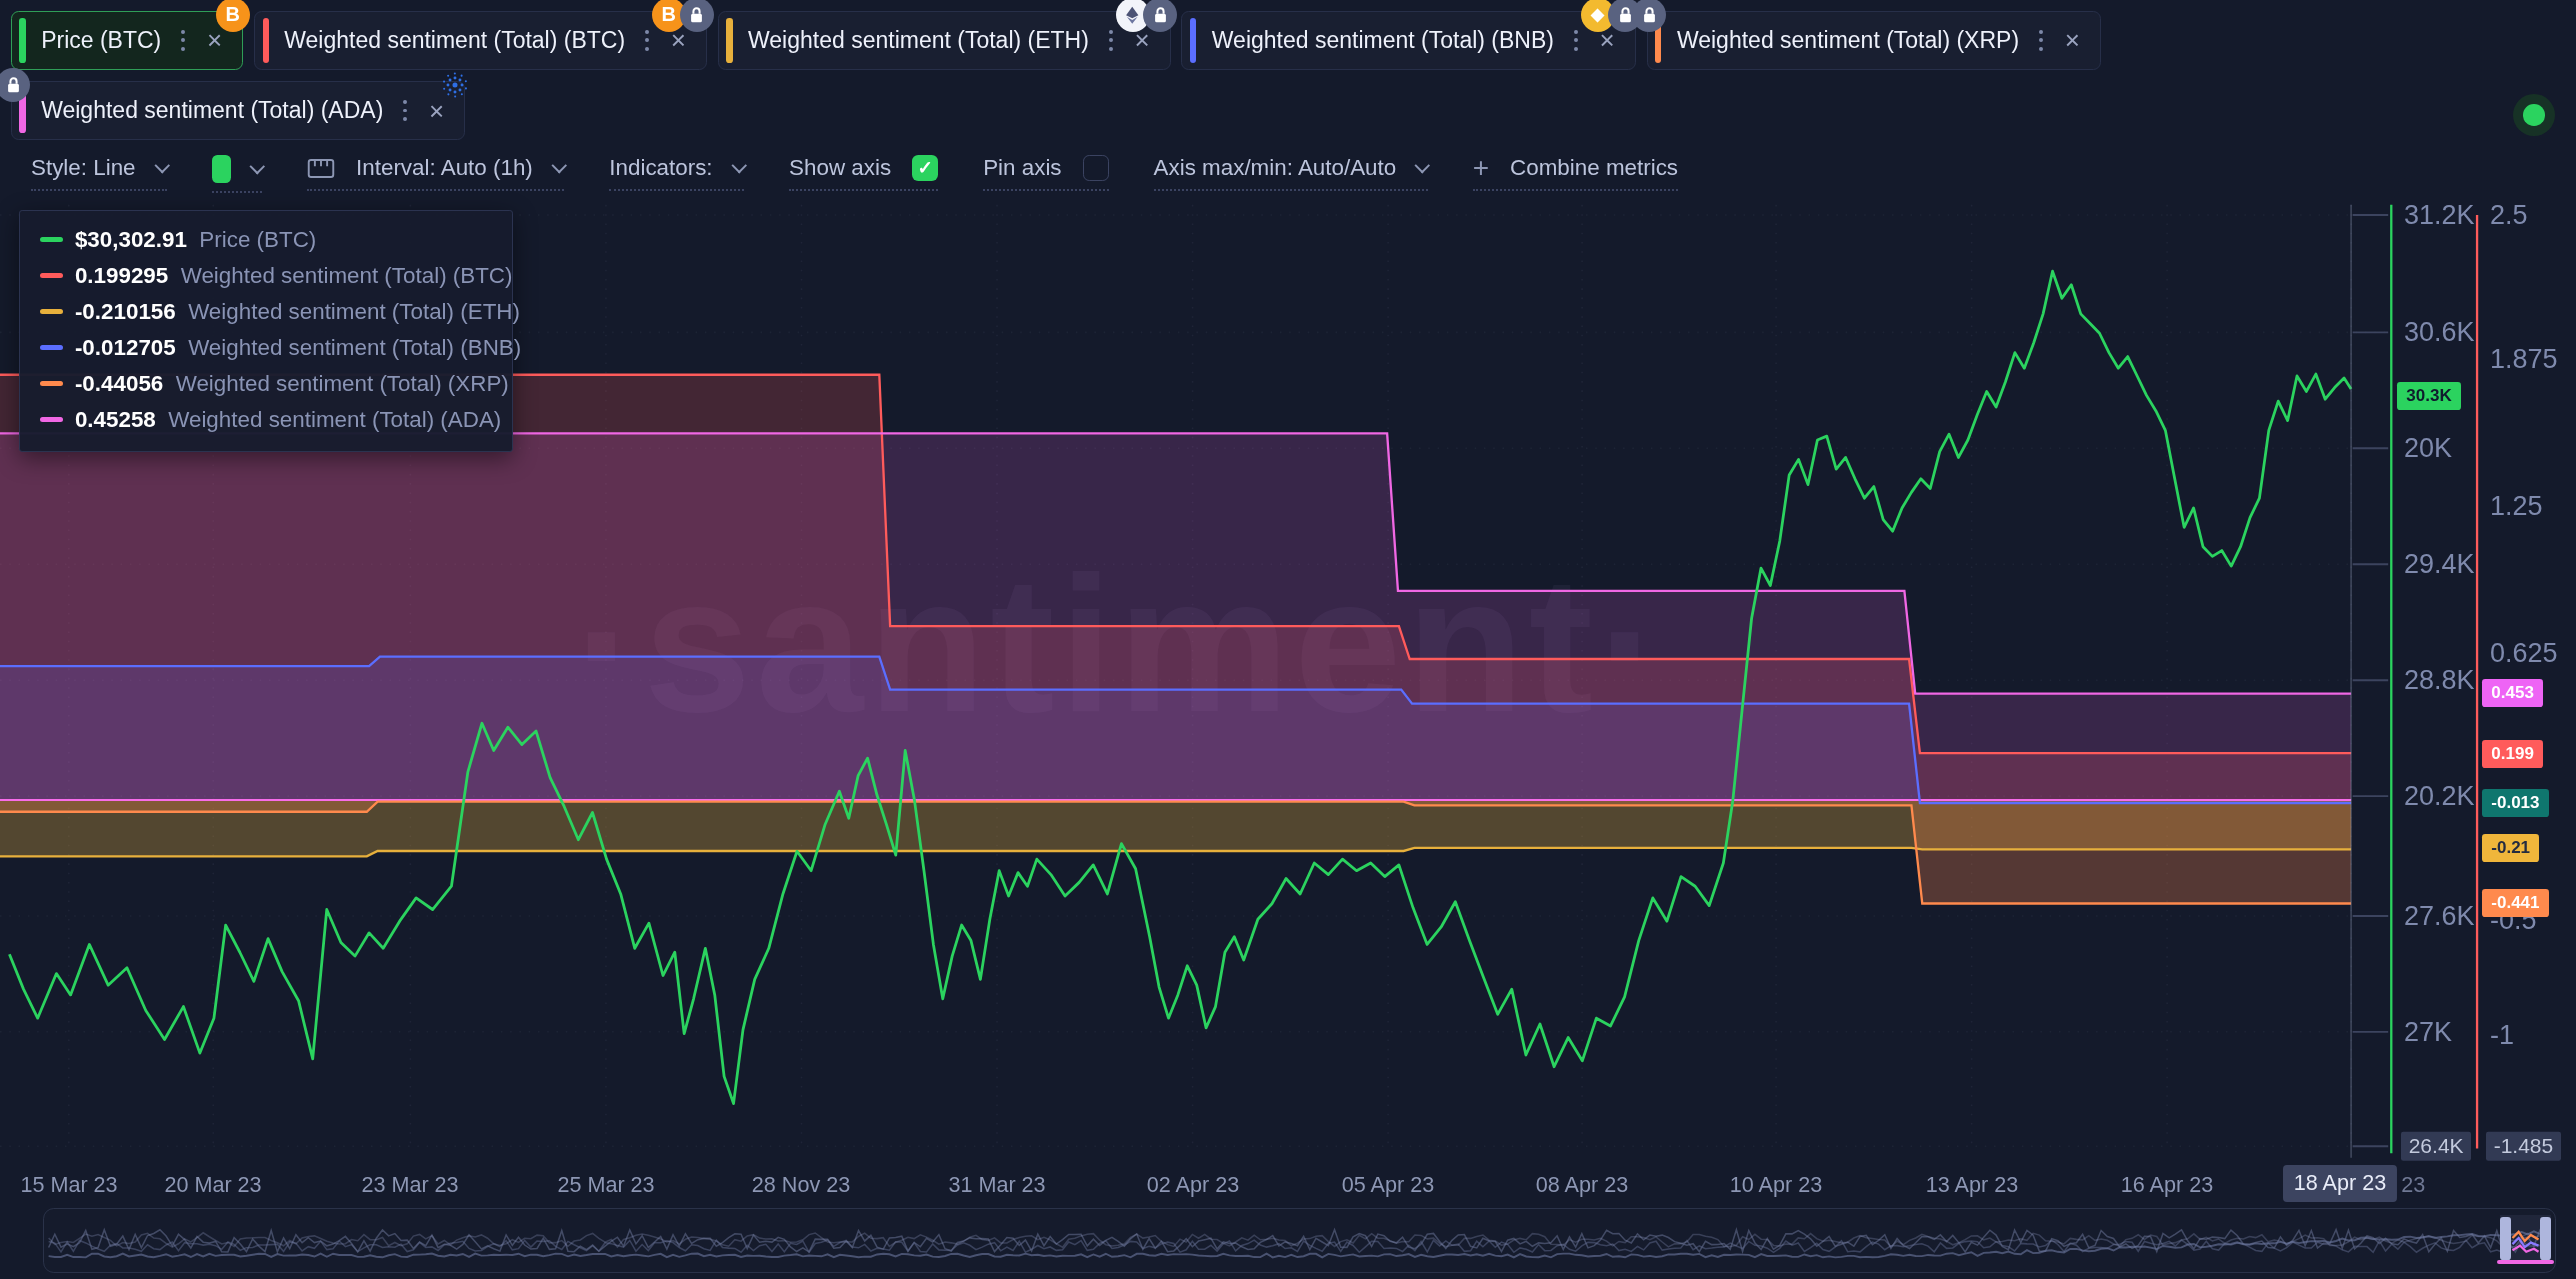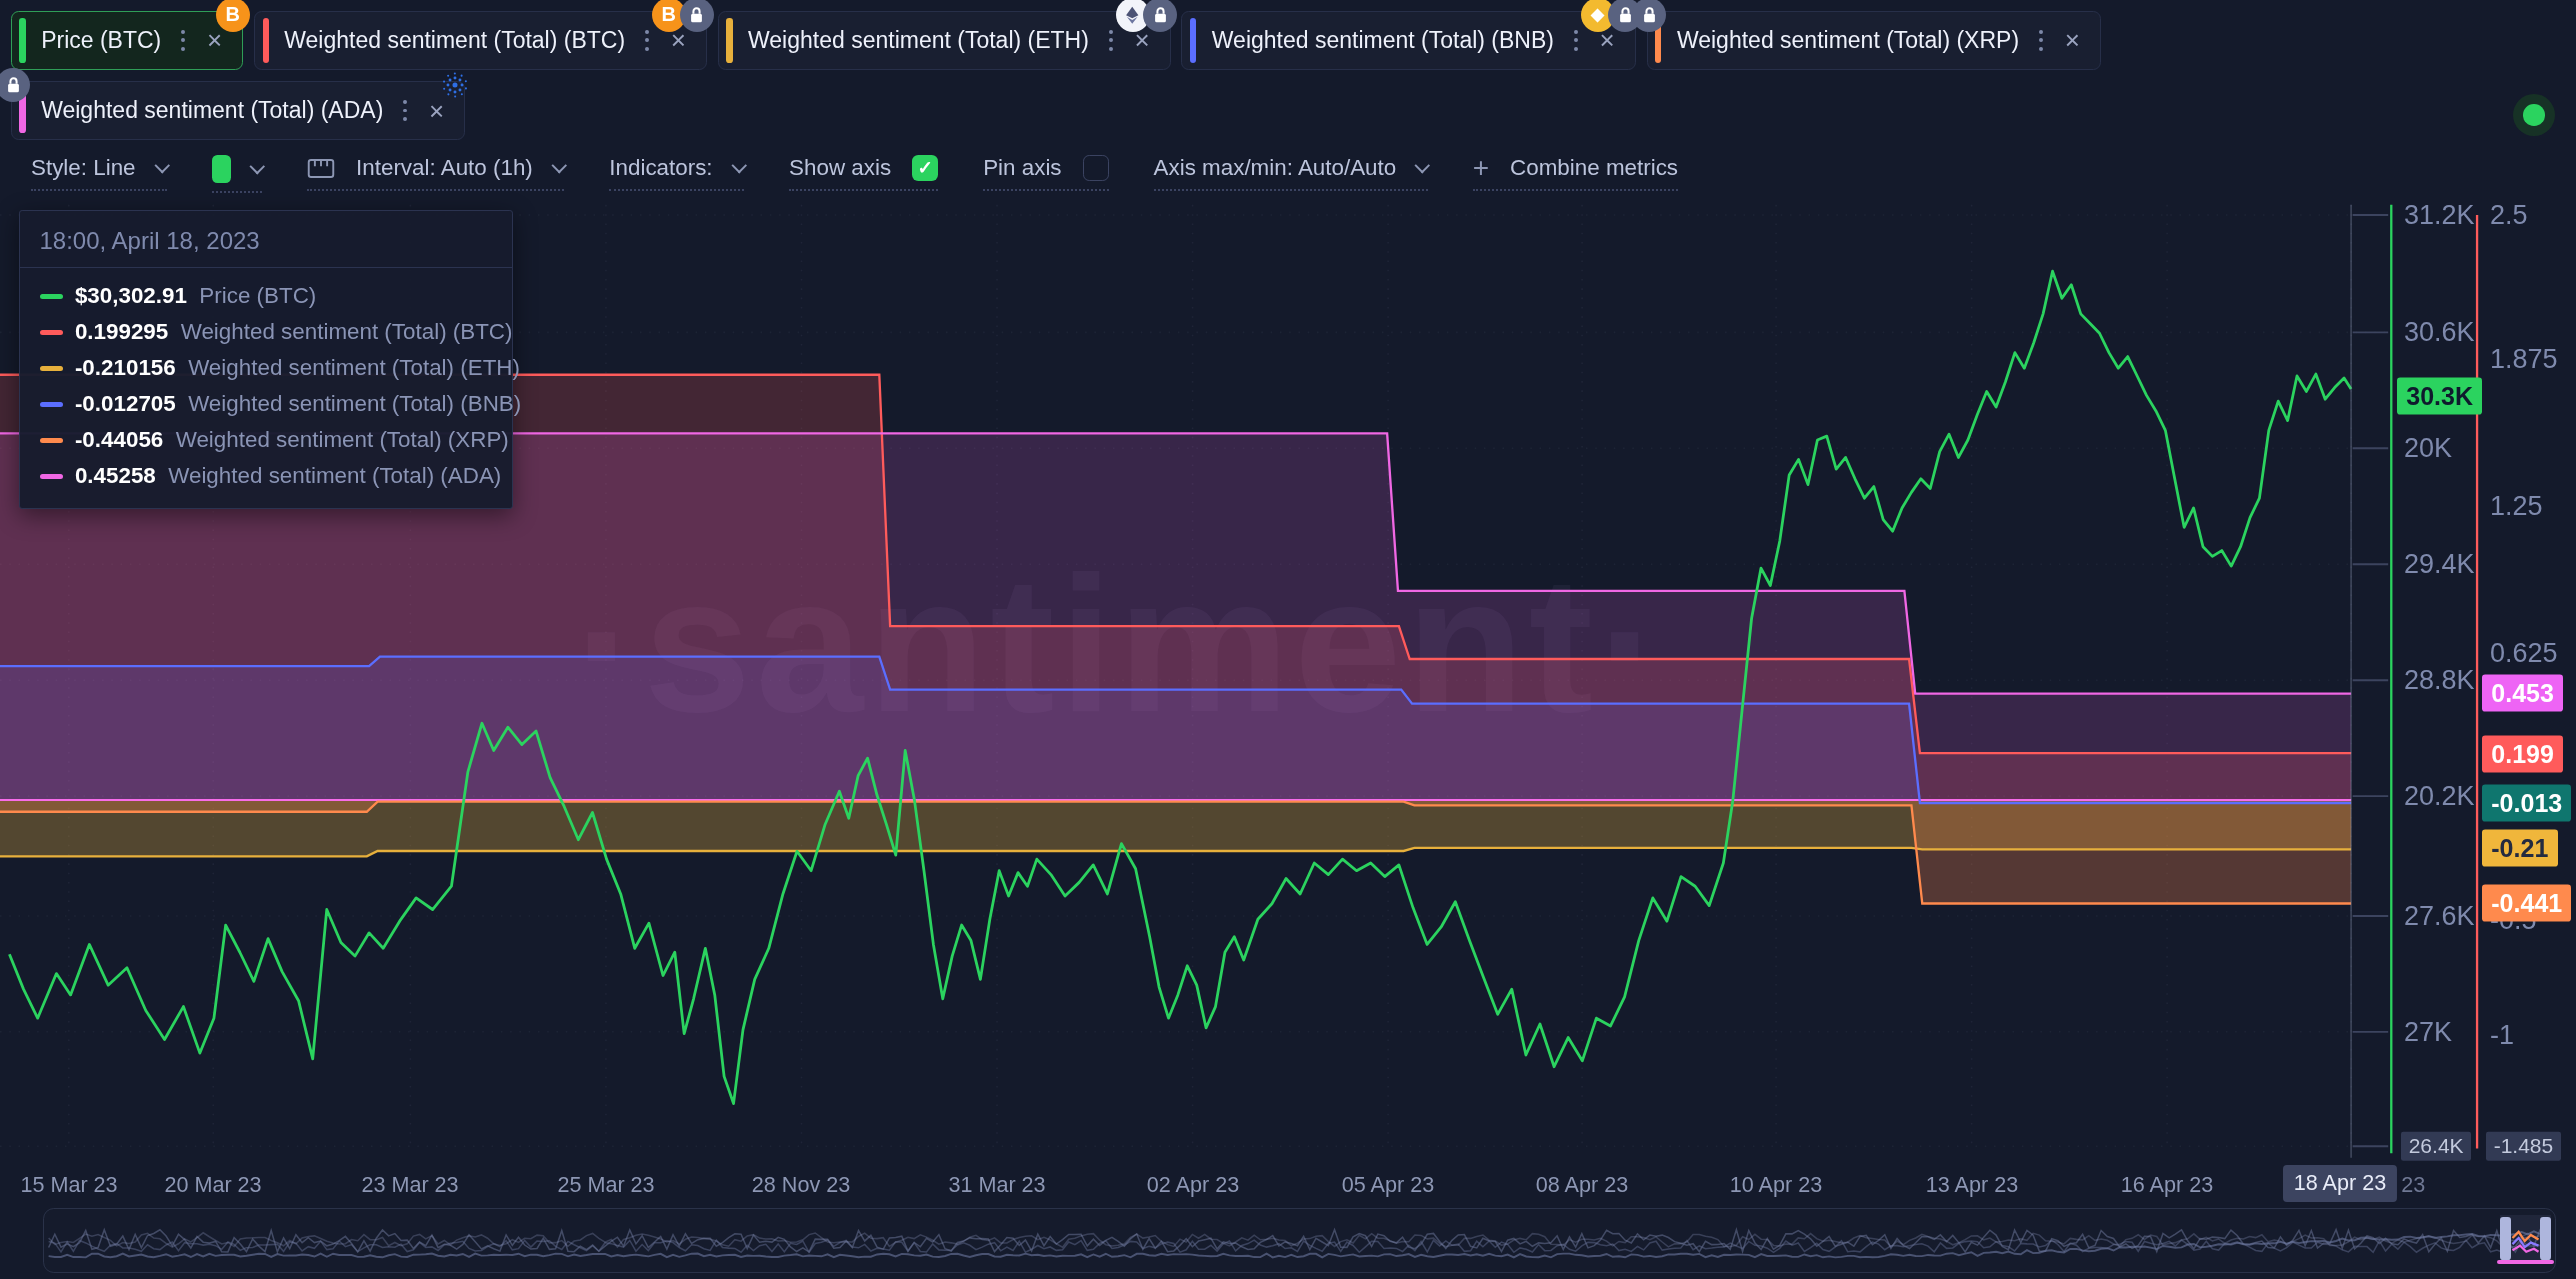--- a/index.html
+++ b/index.html
@@ -34,21 +34,21 @@
   
   #tooltip{position:absolute;left:18.5px;top:210px;width:492px;background:rgba(23,28,45,0.97);
            border:0.8px solid #2b3350;border-radius:3.1px;box-shadow:0 6.2px 23px rgba(0,0,0,.45);z-index:30;}
   #tooltip .hd{padding:15.5px 20px 12.4px;font-size:24px;color:#7f8aad;border-bottom:0.8px solid #2b3350;}
   #tooltip .rows{padding:15.5px 20px 18.5px;display:flex;flex-direction:column;gap:10px;}
   .ttrow{display:flex;align-items:center;gap:12.4px;font-size:22.4px;white-space:nowrap;}
   .ttdash{width:23px;height:5.4px;border-radius:3.1px;flex:0 0 auto;}
   .ttval{color:#fff;font-weight:bold;} .ttlab{color:#8a94b5;}
   
   .axlab{position:absolute;font-size:27px;color:#7f8aad;transform:translateY(-50%);white-space:nowrap;}
-  .axbadge{position:absolute;transform:translateY(-50%);font-size:25px;padding:3.9px 9.3px;border-radius:3.1px;
+  .axbadge{position:absolute;transform:translateY(-50%);font-size:17px;padding:3.9px 9.3px;border-radius:3.1px;
            font-weight:bold;white-space:nowrap;}
   .xlab{position:absolute;font-size:21.6px;color:#8d97b4;transform:translateX(-50%);white-space:nowrap;}
   .xbadge{position:absolute;font-size:21.6px;color:#e8ecf8;background:#3c4460;padding:5.4px 10.8px;border-radius:3.9px;
           transform:translateX(-50%);white-space:nowrap;}
   .botlab{position:absolute;font-size:21px;color:#c3cadd;background:#323a54;padding:2.3px 7.7px;border-radius:2.3px;
           transform:translateY(-50%);white-space:nowrap;}
   
   #nav{position:absolute;left:43px;top:1208px;width:2513px;height:65px;border:1.5px solid #2a3249;
        border-radius:10.8px;background:#151b2c;box-sizing:border-box;overflow:hidden;}
   #brush{position:absolute;left:2456px;top:6.2px;width:51px;height:49px;background:rgba(170,180,230,0.08);}
@@ -293,21 +293,20 @@
       <span>Axis max/min: Auto/Auto</span>
       <span class="chev"></span>
     </div>
     <div class="tbitem">
       <span class="plus">+</span>
       <span>Combine metrics</span>
     </div>
   </div>
 
   <div id="tooltip">
-    <div class="hd">18:00, April 18, 2023</div>
     <div class="rows" id="ttrows">
         <div class="ttrow">
           <span class="ttdash" style="background: rgb(43, 211, 95);"></span>
           <span class="ttval">$30,302.91</span>
           <span class="ttlab">Price (BTC)</span>
         </div>
         <div class="ttrow">
           <span class="ttdash" style="background: rgb(255, 91, 91);"></span>
           <span class="ttval">0.199295</span>
           <span class="ttlab">Weighted sentiment (Total) (BTC)</span>

